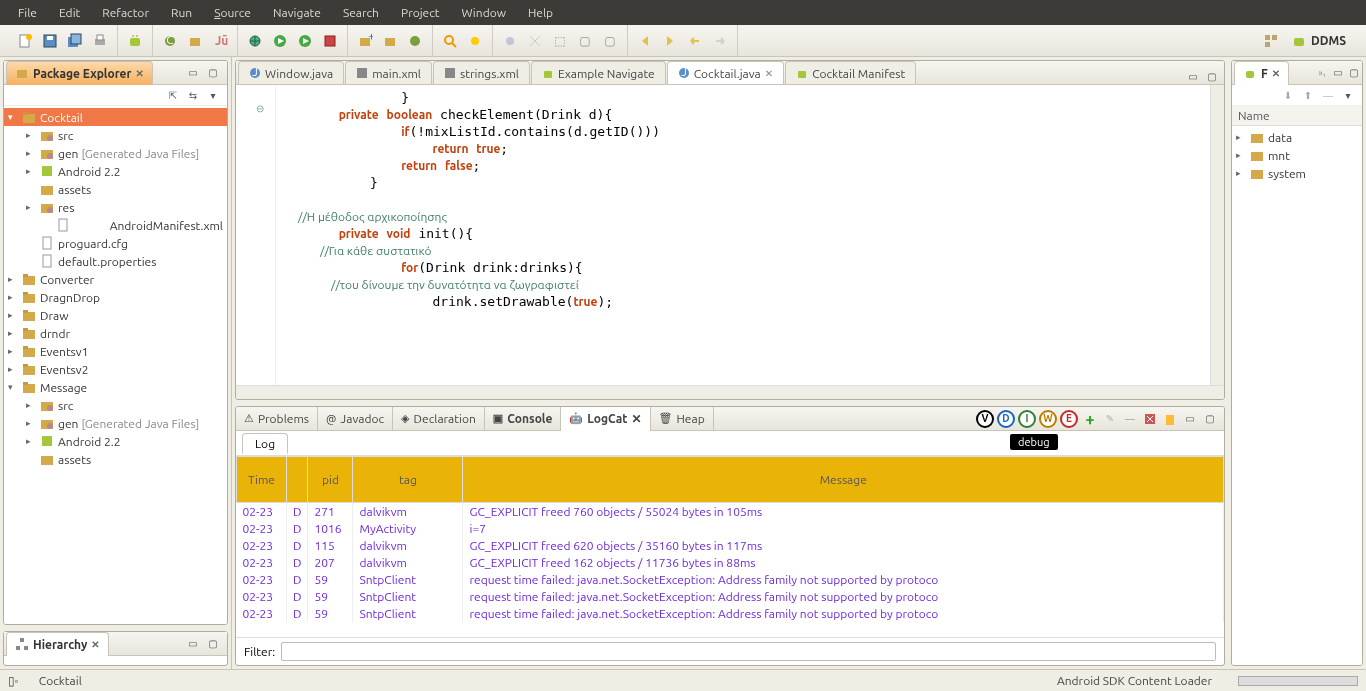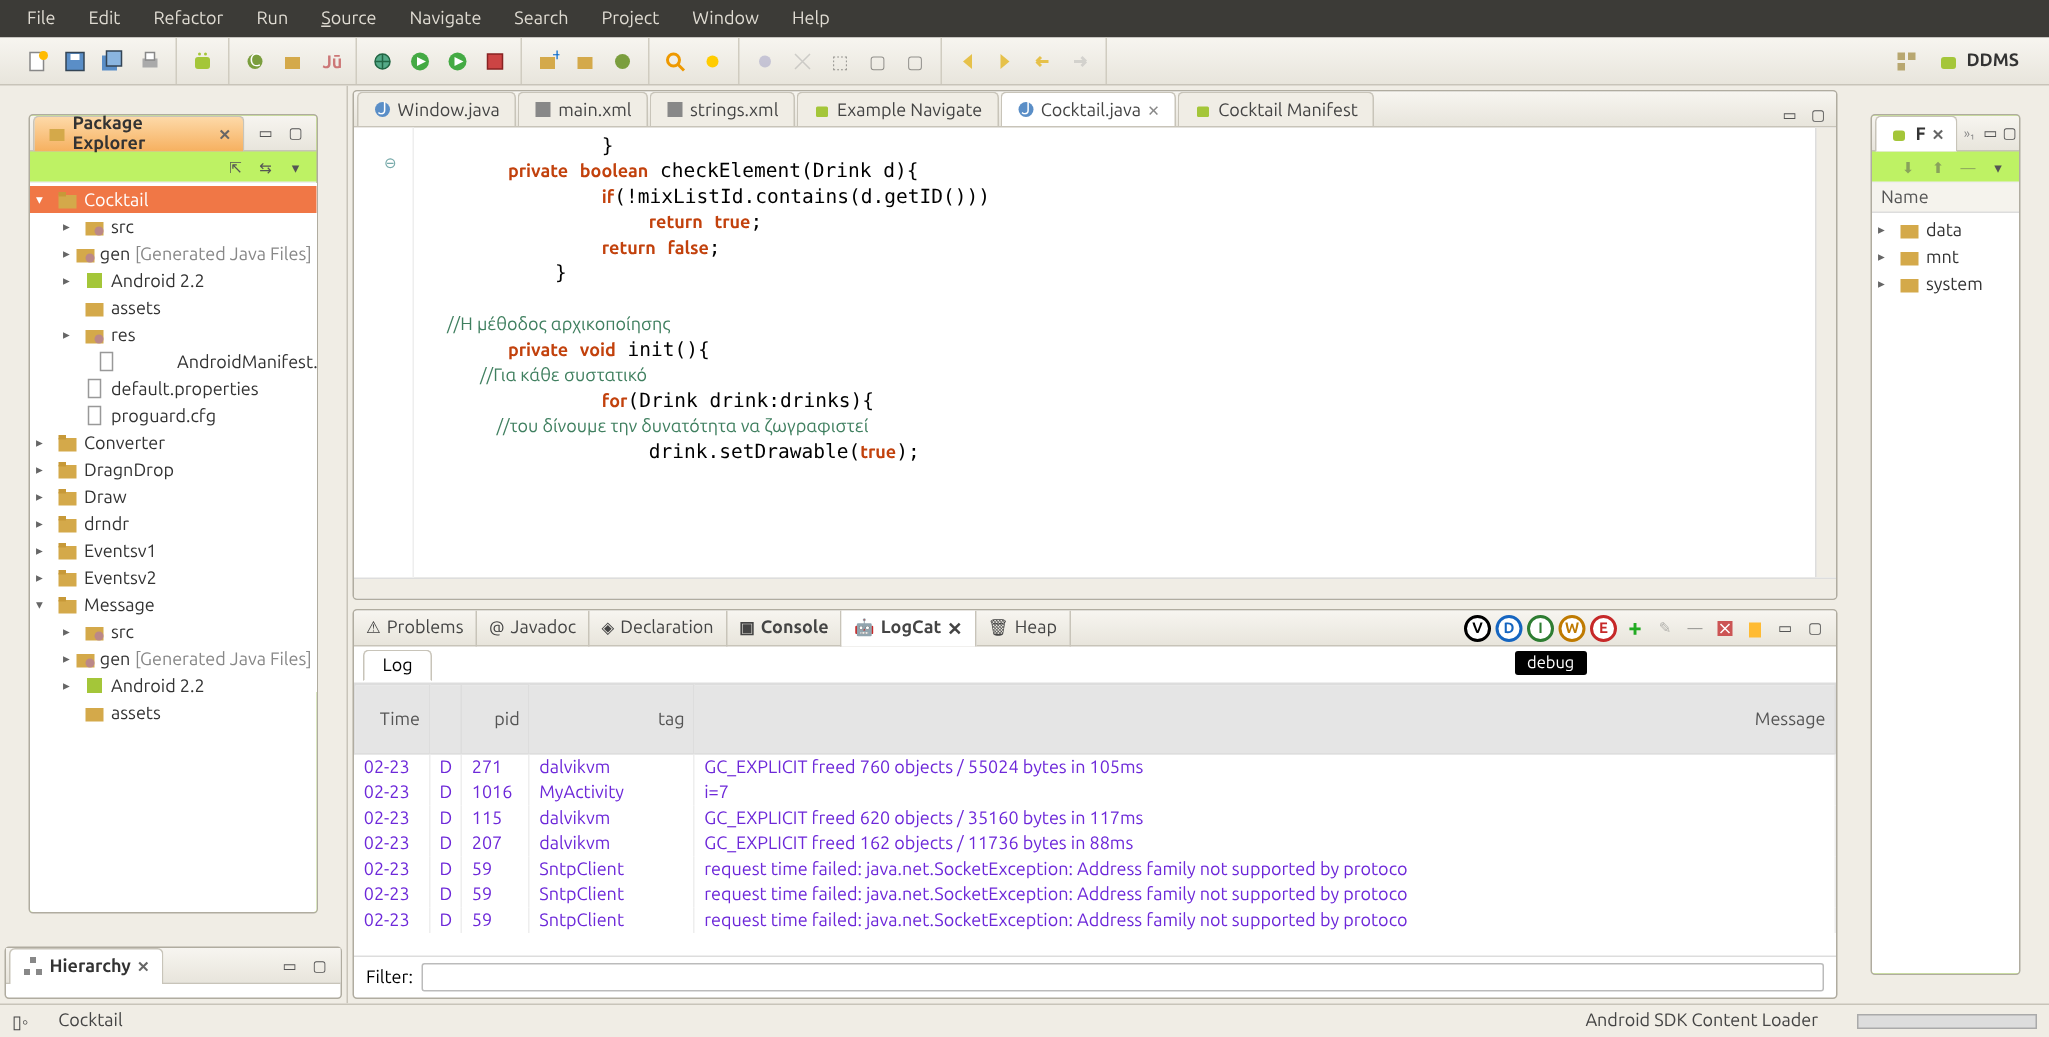--- a/index.html
+++ b/index.html
@@ -8,21 +8,21 @@
 .menubar span { padding: 3px 10px; cursor: pointer; }
 .menubar span u { text-decoration: underline; }
 .toolbar { background: linear-gradient(#f7f5f0, #e8e5dc); height: 32px; display: flex; align-items: center; padding: 0 8px; border-bottom: 1px solid #c8c4b9; }
 .toolbar .grp { display: flex; align-items: center; gap: 3px; padding: 0 6px; border-right: 1px solid #d0ccc0; height: 100%; }
 .toolbar .grp:last-child { border-right: none; }
 .toolbar .tbtn { width: 22px; height: 22px; display: flex; align-items: center; justify-content: center; cursor: pointer; border-radius: 2px; }
 .toolbar .spacer { flex: 1; }
 .ddms { display: flex; align-items: center; gap: 4px; padding: 2px 6px; font-weight: bold; color: #333; }
 .main { flex: 1; display: flex; overflow: hidden; }
 .left-panel { width: 232px; display: flex; flex-direction: column; border-right: 1px solid #c8c4b9; }
-.view-frame { border: 1px solid #b0aca0; margin: 19px; background: #bef264; display: flex; flex-direction: column; border-radius: 3px; overflow: hidden; }
+.view-frame { border: 1px solid #b0aca0; margin: 3px; background: #ffffff; display: flex; flex-direction: column; border-radius: 3px; overflow: hidden; }
 .view-tabs { background: linear-gradient(#f7f5f0, #e8e5dc); display: flex; align-items: center; height: 24px; border-bottom: 1px solid #c8c4b9; }
 .view-tab { display: flex; align-items: center; gap: 4px; padding: 3px 8px; background: #fff; border: 1px solid #c8c4b9; border-bottom: none; border-top-left-radius: 4px; border-top-right-radius: 4px; margin-left: 2px; font-weight: bold; color: #333; height: 24px; }
 .view-tab.active-pkg { background: linear-gradient(#fdd9a8, #f6b05f); }
 .view-tab .close { font-size: 10px; color: #666; cursor: pointer; }
 .view-toolbar { display: flex; align-items: center; justify-content: flex-end; gap: 4px; padding: 2px 6px; }
 .mini-btn { width: 16px; height: 16px; display: flex; align-items: center; justify-content: center; cursor: pointer; font-size: 10px; color: #555; }
 .tree { flex: 1; overflow: auto; padding: 2px 0; background: #fff; }
 .tree-row { display: flex; align-items: center; padding: 1px 4px; gap: 3px; cursor: pointer; white-space: nowrap; color: #333; }
 .tree-row.selected { background: #f07746; color: #fff; }
 .tree-row .arrow { width: 10px; font-size: 9px; color: #666; }
@@ -46,21 +46,21 @@
 .btabs { display: flex; align-items: center; height: 24px; background: linear-gradient(#f7f5f0, #e8e5dc); border-bottom: 1px solid #c8c4b9; }
 .btab { display: flex; align-items: center; gap: 4px; padding: 3px 8px; border-right: 1px solid #c8c4b9; height: 24px; cursor: pointer; color: #444; }
 .btab.active { background: #fff; font-weight: bold; }
 .btab-toolbar { margin-left: auto; display: flex; align-items: center; gap: 4px; padding: 0 6px; position: relative; }
 .circle-btn { width: 18px; height: 18px; border-radius: 50%; border: 2px solid; display: flex; align-items: center; justify-content: center; font-size: 10px; font-weight: bold; cursor: pointer; background: #fff; }
 .tooltip { position: absolute; top: 24px; left: 40px; background: #000; color: #fff; padding: 2px 8px; border-radius: 2px; font-size: 11px; z-index: 10; }
 .log-sub { display: flex; padding: 2px 6px; border-bottom: 1px solid #ddd; }
 .log-tab { padding: 3px 12px; border: 1px solid #c8c4b9; border-bottom: 1px solid #fff; border-top-left-radius: 4px; border-top-right-radius: 4px; background: #fff; margin-bottom: -1px; }
 .log-table { flex: 1; overflow: auto; }
 .log-table table { width: 100%; border-collapse: collapse; font-family: "Monospace", monospace; font-size: 12px; }
-.log-table th { text-align: right; padding: 16px 6px; background: #e5e5e5; border: 1px solid #ddd; color: #555; font-weight: normal; }
+.log-table th { text-align: center; padding: 16px 6px; background: #eab308; border: 1px solid #ddd; color: #555; font-weight: normal; }
 .log-table td { padding: 2px 6px; border-right: 1px solid #eee; white-space: nowrap; }
 .log-row-d td { color: #6d28d9; }
 .filter-row { padding: 4px 8px; display: flex; align-items: center; gap: 6px; border-top: 1px solid #ddd; }
 .filter-row input { flex: 1; border: 1px solid #bbb; padding: 2px 4px; border-radius: 2px; }
 .right-panel { width: 138px; display: flex; flex-direction: column; }
 .right-panel .view-frame { flex: 1; }
 .fe-header { padding: 3px 6px; background: #f5f3ed; border-bottom: 1px solid #ddd; font-weight: normal; color: #555; }
 .hierarchy-frame { height: 35px; margin: 3px; border: 1px solid #b0aca0; border-radius: 3px; background: #fff; }
 .statusbar { height: 22px; background: #f0ede5; border-top: 1px solid #c8c4b9; display: flex; align-items: center; padding: 0 8px; gap: 20px; color: #444; }
 .statusbar .sb-right { margin-left: auto; }
@@ -340,30 +340,30 @@
             </span>
             <span>AndroidManifest.xml</span>
           </div>
           <div class="tree-row" style="padding-left: 22px;">
             <span class="arrow"></span>
             <span class="ticon">
               <svg width="14" height="14">
                 <rect x="3" y="1" width="8" height="12" fill="#fff" stroke="#999"></rect>
               </svg>
             </span>
+            <span>proguard.cfg</span>
+          </div>
+          <div class="tree-row" style="padding-left: 22px;">
+            <span class="arrow"></span>
+            <span class="ticon">
+              <svg width="14" height="14">
+                <rect x="3" y="1" width="8" height="12" fill="#fff" stroke="#999"></rect>
+              </svg>
+            </span>
             <span>default.properties</span>
-          </div>
-          <div class="tree-row" style="padding-left: 22px;">
-            <span class="arrow"></span>
-            <span class="ticon">
-              <svg width="14" height="14">
-                <rect x="3" y="1" width="8" height="12" fill="#fff" stroke="#999"></rect>
-              </svg>
-            </span>
-            <span>proguard.cfg</span>
           </div>
           <div class="tree-row" style="padding-left: 4px;">
             <span class="arrow">▸</span>
             <span class="ticon">
               <svg width="14" height="14">
                 <rect x="1" y="4" width="12" height="9" fill="#d4a94a"></rect>
                 <rect x="1" y="2" width="5" height="3" fill="#c79938"></rect>
               </svg>
             </span>
             <span>Converter</span>

